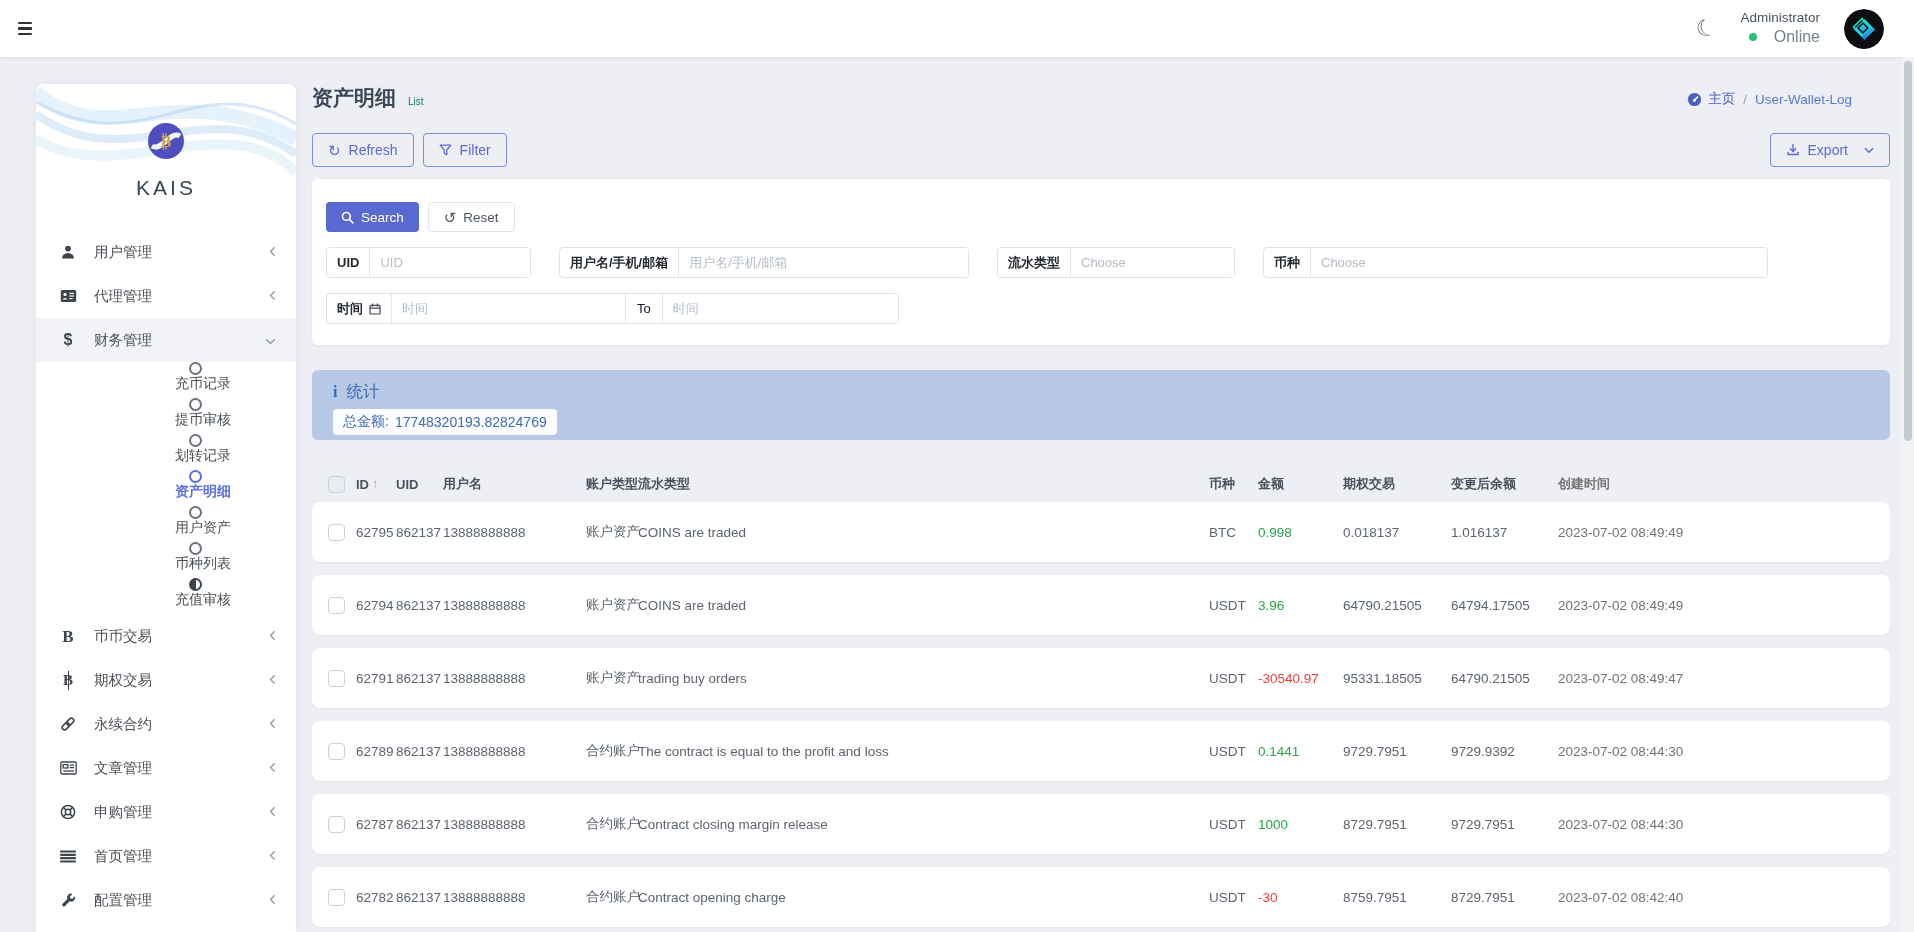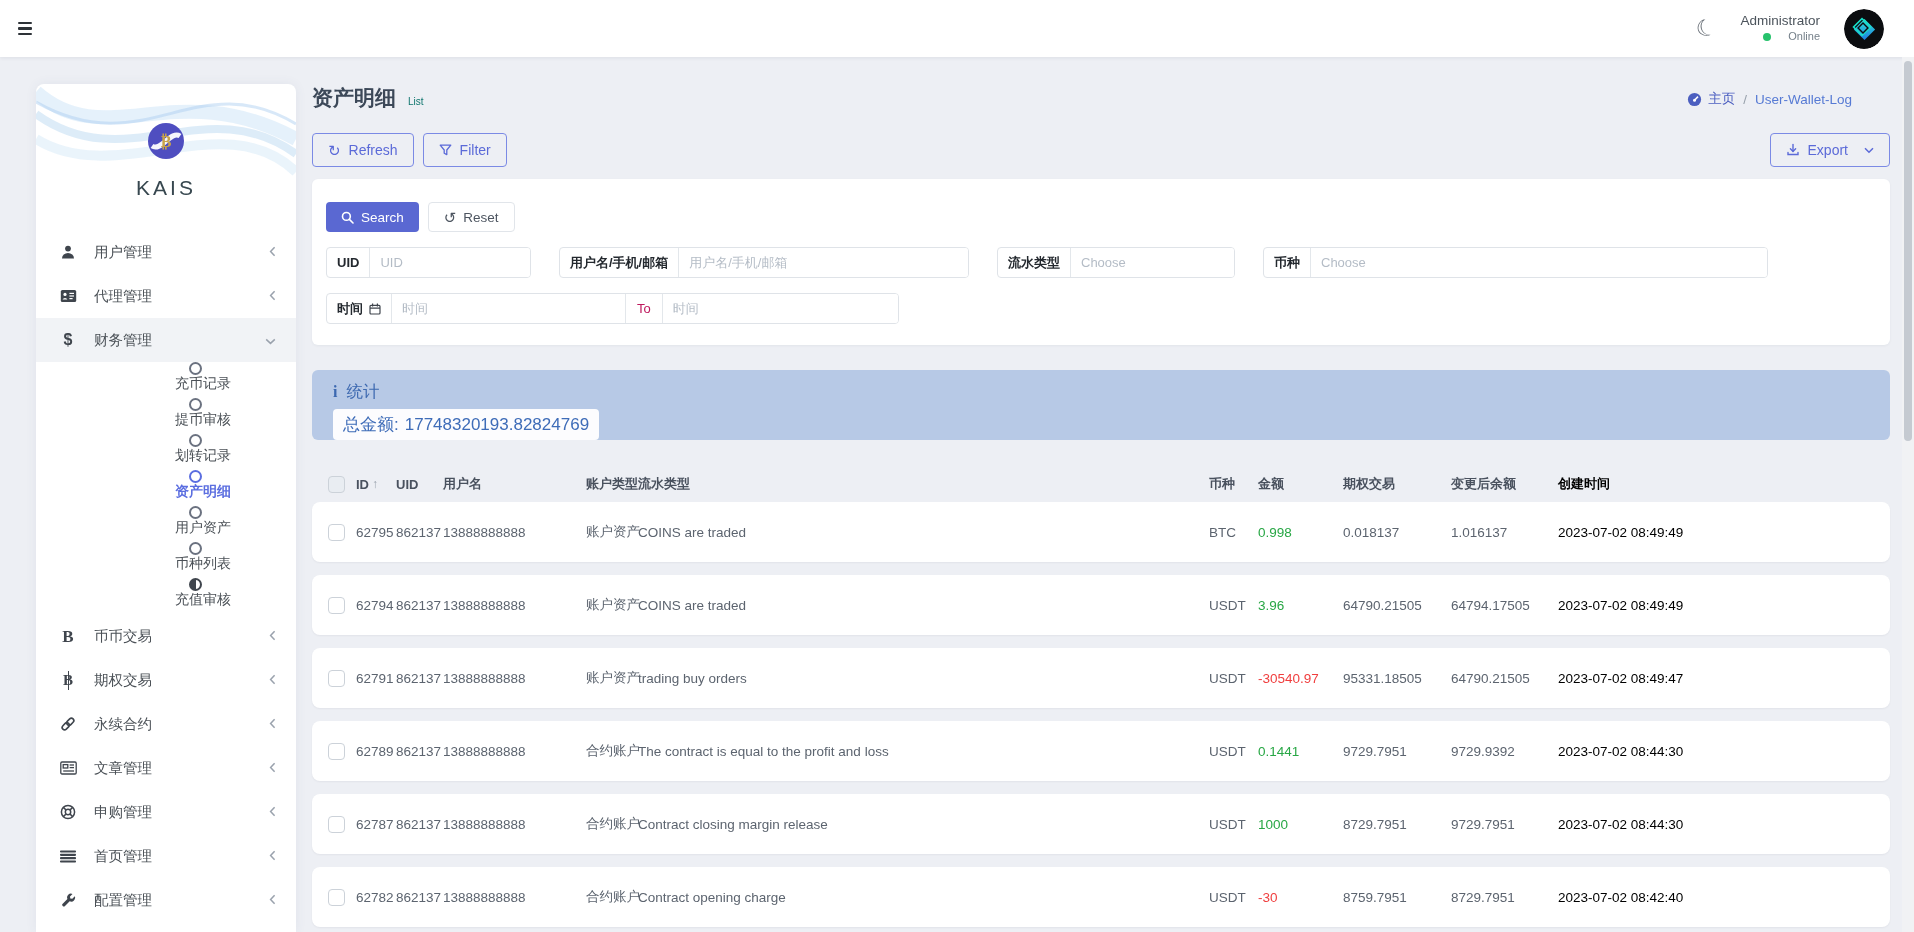--- a/index.html
+++ b/index.html
@@ -12,21 +12,21 @@
   .topbar{position:absolute;left:0;top:0;width:1914px;height:57px;background:#fff;
     box-shadow:0 1px 4px rgba(30,40,60,.08);display:flex;align-items:center;z-index:20;}
   .hamburger{margin-left:18px;width:22px;height:18px;border:none;background:none;cursor:pointer;
     display:flex;flex-direction:column;justify-content:center;gap:3px;}
   .hamburger span{display:block;width:14px;height:2.4px;background:#2e3338;border-radius:1px;}
   .topbar-right{margin-left:auto;display:flex;align-items:center;gap:24px;padding-right:30px;}
   .moon-btn{border:none;background:none;cursor:pointer;font-size:23px;color:#697078;line-height:1;
     transform:rotate(-18deg);}
   .userbox{text-align:right;line-height:1.25;cursor:pointer;}
   .uname{font-size:13.5px;color:#4c545c;}
-  .ustatus{font-size:11px;color:#75808a;display:flex;align-items:center;justify-content:flex-end;gap:17px;}
+  .ustatus{font-size:16px;color:#75808a;display:flex;align-items:center;justify-content:flex-end;gap:17px;}
   .dot{width:8px;height:8px;border-radius:50%;background:#27c26c;display:inline-block;}
   .avatar{width:40px;height:40px;border-radius:50%;overflow:hidden;cursor:pointer;flex:0 0 auto;}
   
   .sidebar{position:absolute;left:36px;top:84px;width:260px;height:848px;background:#fff;
     border-radius:8px 8px 0 0;box-shadow:0 0 12px rgba(70,90,130,.07);z-index:10;overflow:hidden;}
   .waves{position:absolute;left:0;top:0;width:260px;height:110px;pointer-events:none;}
   .logo{position:relative;text-align:center;padding-top:38px;}
   .logo-mark{width:38px;height:38px;margin:0 auto;}
   .logo-text{margin-top:12px;font-size:21px;font-weight:normal;letter-spacing:3px;color:#37474f;}
   nav.menu{margin-top:30px;}
@@ -67,44 +67,44 @@
     border-radius:4px;background:#fff;color:#4d5560;font-size:13.5px;cursor:pointer;font-family:inherit;}
   .btn-reset .gly{font-size:15px;line-height:1;}
   .frow{display:flex;margin-top:15px;}
   .fgroup{display:flex;align-items:stretch;height:31px;border:1px solid #dfe3e8;border-radius:4px;
     background:#fff;overflow:hidden;flex:0 0 auto;}
   .flabel{display:flex;align-items:center;gap:6px;padding:0 10px;font-size:13px;font-weight:bold;
     color:#23282e;border-right:1px solid #e3e7eb;white-space:nowrap;}
   .finput{border:none;outline:none;flex:1;min-width:0;padding:0 10px;font-size:13px;color:#3c4858;
     font-family:inherit;background:#fff;}
   .finput::placeholder{color:#b4bcc6;}
-  .fto{display:flex;align-items:center;padding:0 11px;font-size:13px;color:#be185d;
+  .fto{display:flex;align-items:center;padding:0 11px;font-size:13px;color:#0f172a;
     border-left:1px solid #e3e7eb;border-right:1px solid #e3e7eb;}
   
   .stats{margin-top:25px;height:70px;background:#b7c9e6;border-radius:6px;padding:11px 21px;}
   .stats-title{display:flex;align-items:center;gap:9px;font-size:16.5px;color:#3c68b0;}
   .stats-title .i-info{font-family:"Liberation Serif","DejaVu Serif",serif;font-weight:bold;font-size:16px;}
   .pill{display:inline-flex;align-items:center;margin-top:6px;background:rgba(255,255,255,.95);
-    border-radius:4px;padding:4px 10px;font-size:17px;color:#3e6cb8;gap:6px;}
+    border-radius:4px;padding:4px 10px;font-size:14px;color:#3e6cb8;gap:6px;}
   
   .thead{margin-top:26px;height:36px;display:flex;align-items:center;font-size:13px;font-weight:bold;color:#49515e;}
   .trow{height:60px;margin-bottom:13px;background:#fff;border-radius:8px;display:flex;align-items:center;
     box-shadow:0 1px 2px rgba(16,24,40,.05);font-size:13.5px;color:#5c646f;}
   .cell{flex:0 0 auto;white-space:nowrap;}
   .c0{width:44px;padding-left:16px;}
   .c1{width:40px;display:flex;align-items:center;gap:3px;}
   .c2{width:47px;}
   .c3{width:143px;}
   .c4{width:52px;}
   .c5{width:571px;}
   .c6{width:49px;}
   .c7{width:85px;}
   .c8{width:108px;}
   .c9{width:107px;}
-  .c10{flex:1 1 auto;color:#000000;}
+  .c10{flex:1 1 auto;color:#737373;}
   .sortarrow{color:#9aa3ae;font-weight:normal;font-size:12px;}
   .cbx{width:17px;height:17px;border:1.5px solid #ccd2d9;border-radius:4px;background:#fff;cursor:pointer;}
   .thead .cbx{background:#e9edf2;}
   .amt.pos{color:#28a745;}
   .amt.neg{color:#f03e3e;}
   
   .sbar{position:absolute;right:0;top:57px;bottom:0;width:12px;background:#f1f2f4;z-index:30;}
   .sbar .thumb{position:absolute;left:2px;top:4px;width:8px;height:380px;background:#c5cad1;border-radius:4px;cursor:pointer;}
   .icon-svg{display:inline-flex;align-items:center;justify-content:center;}
   .baht{position:relative;font-family:"Liberation Serif","DejaVu Serif",serif;font-weight:bold;

